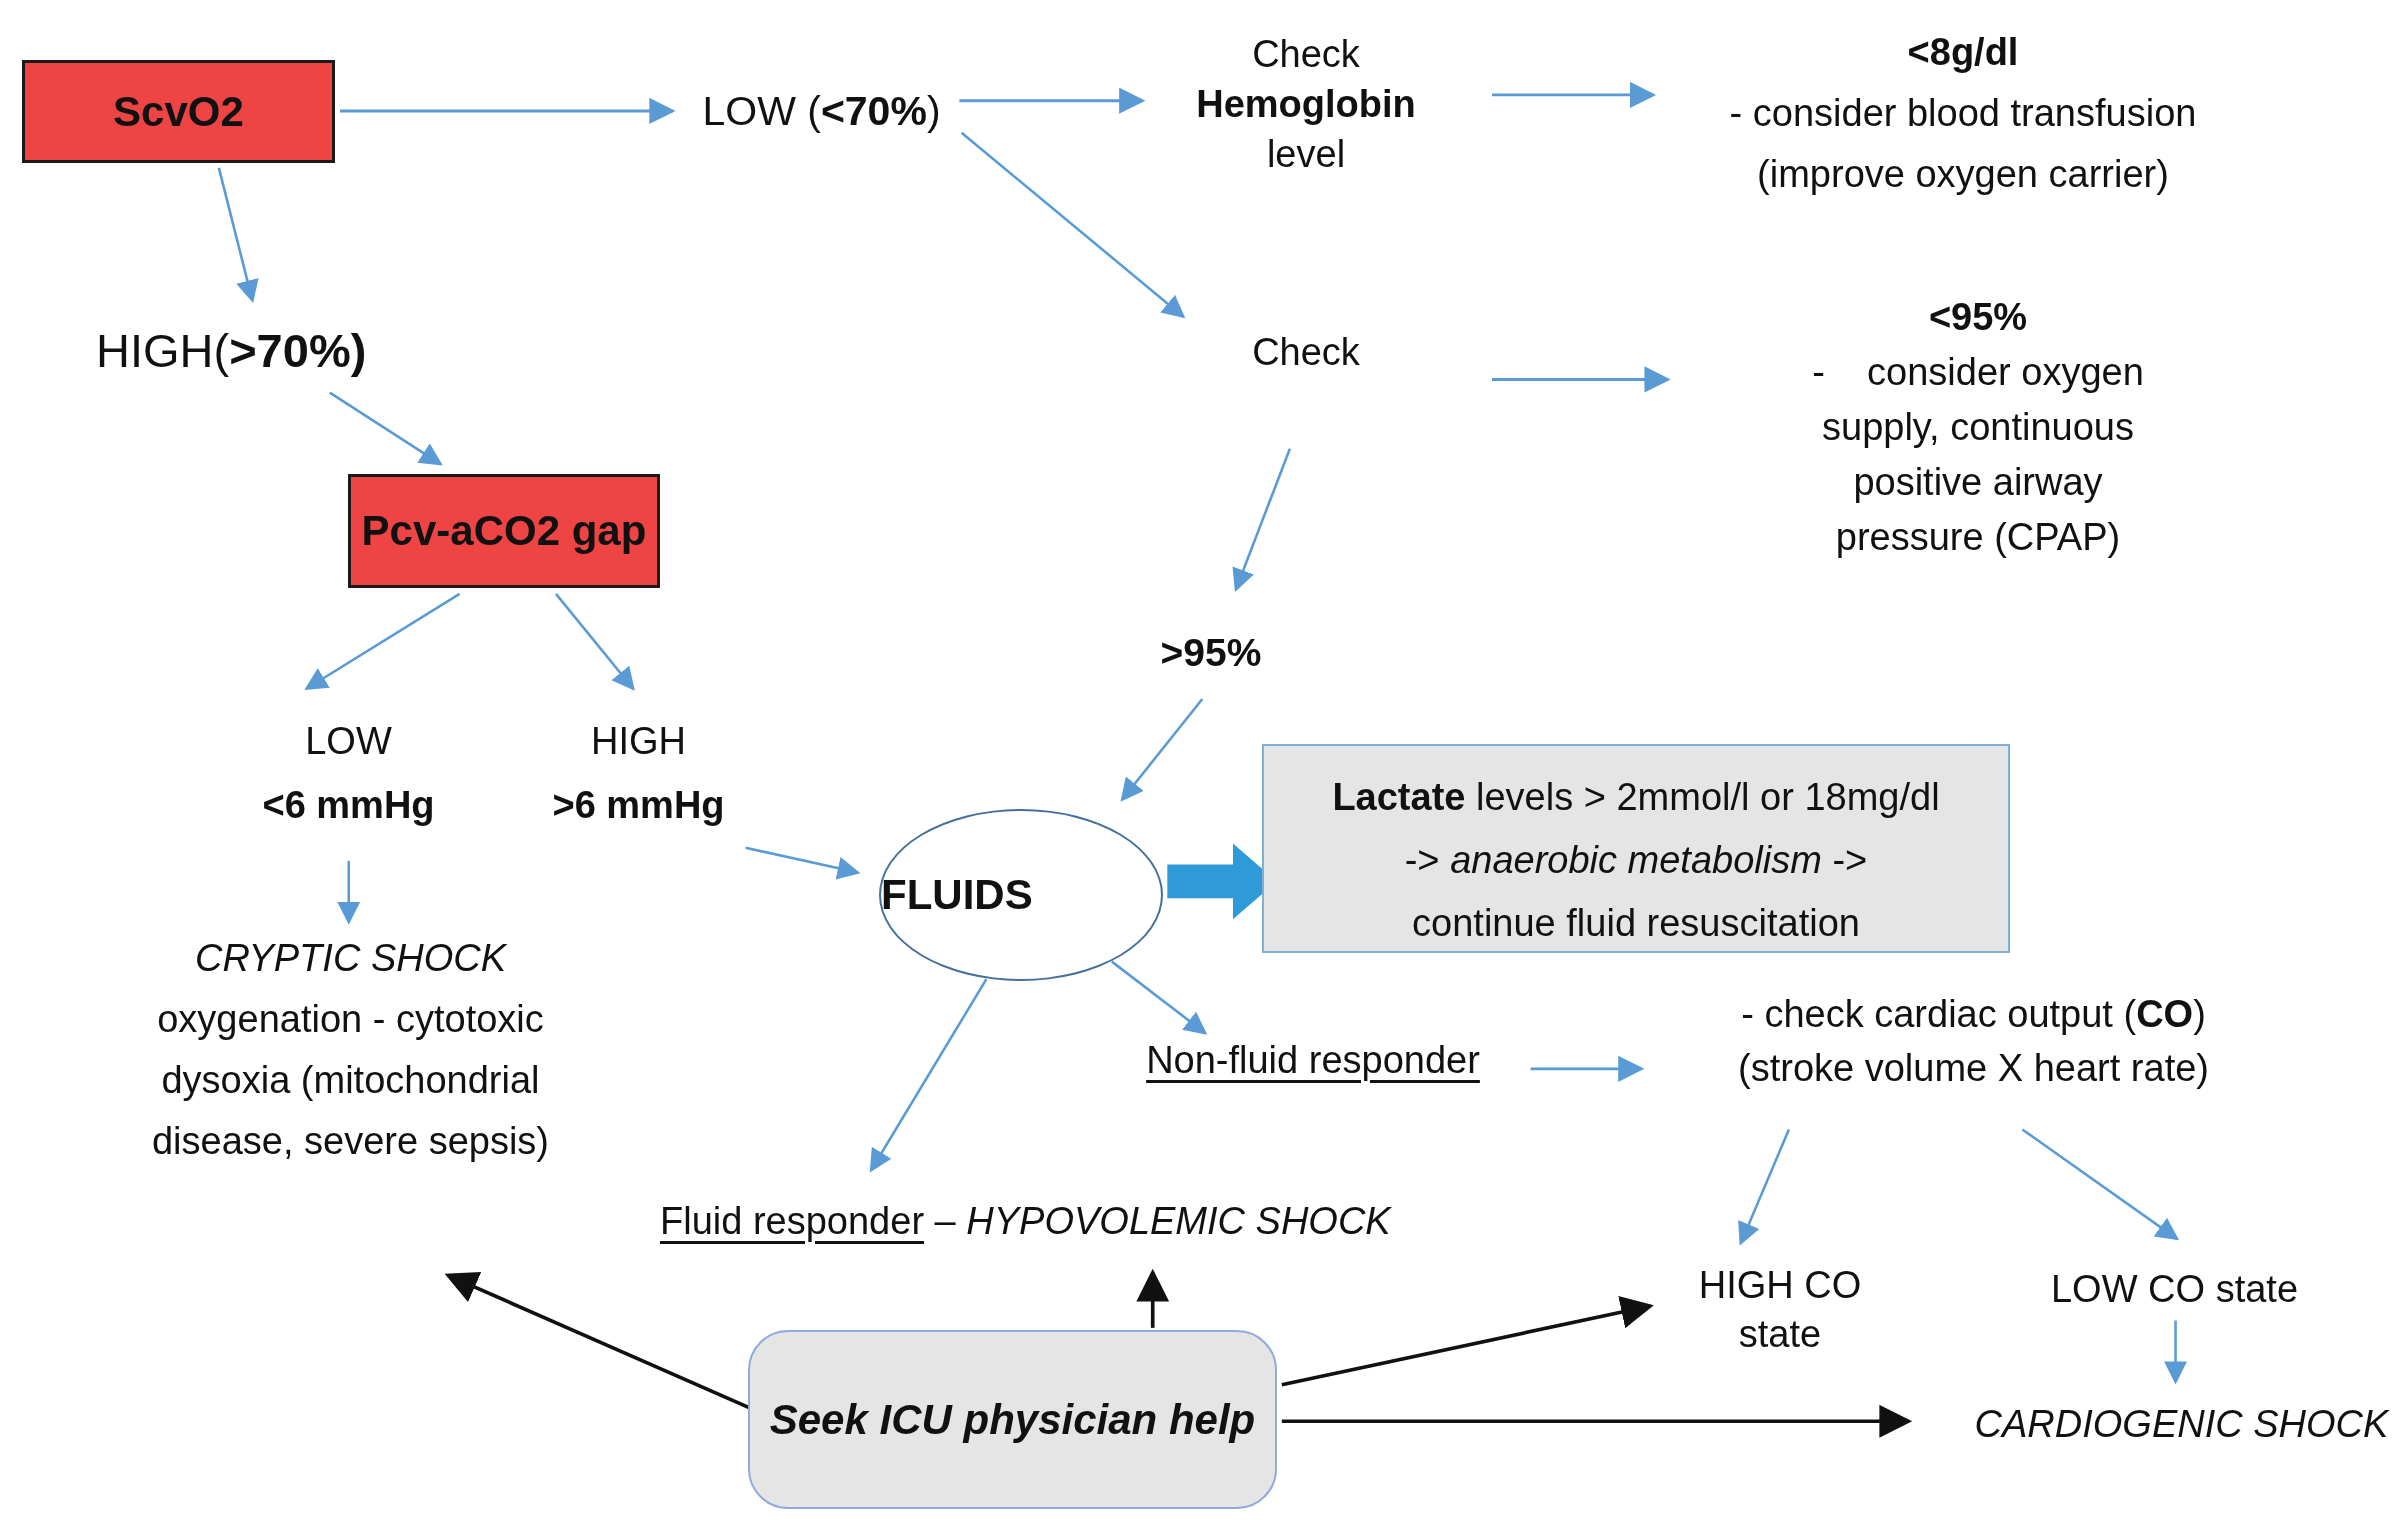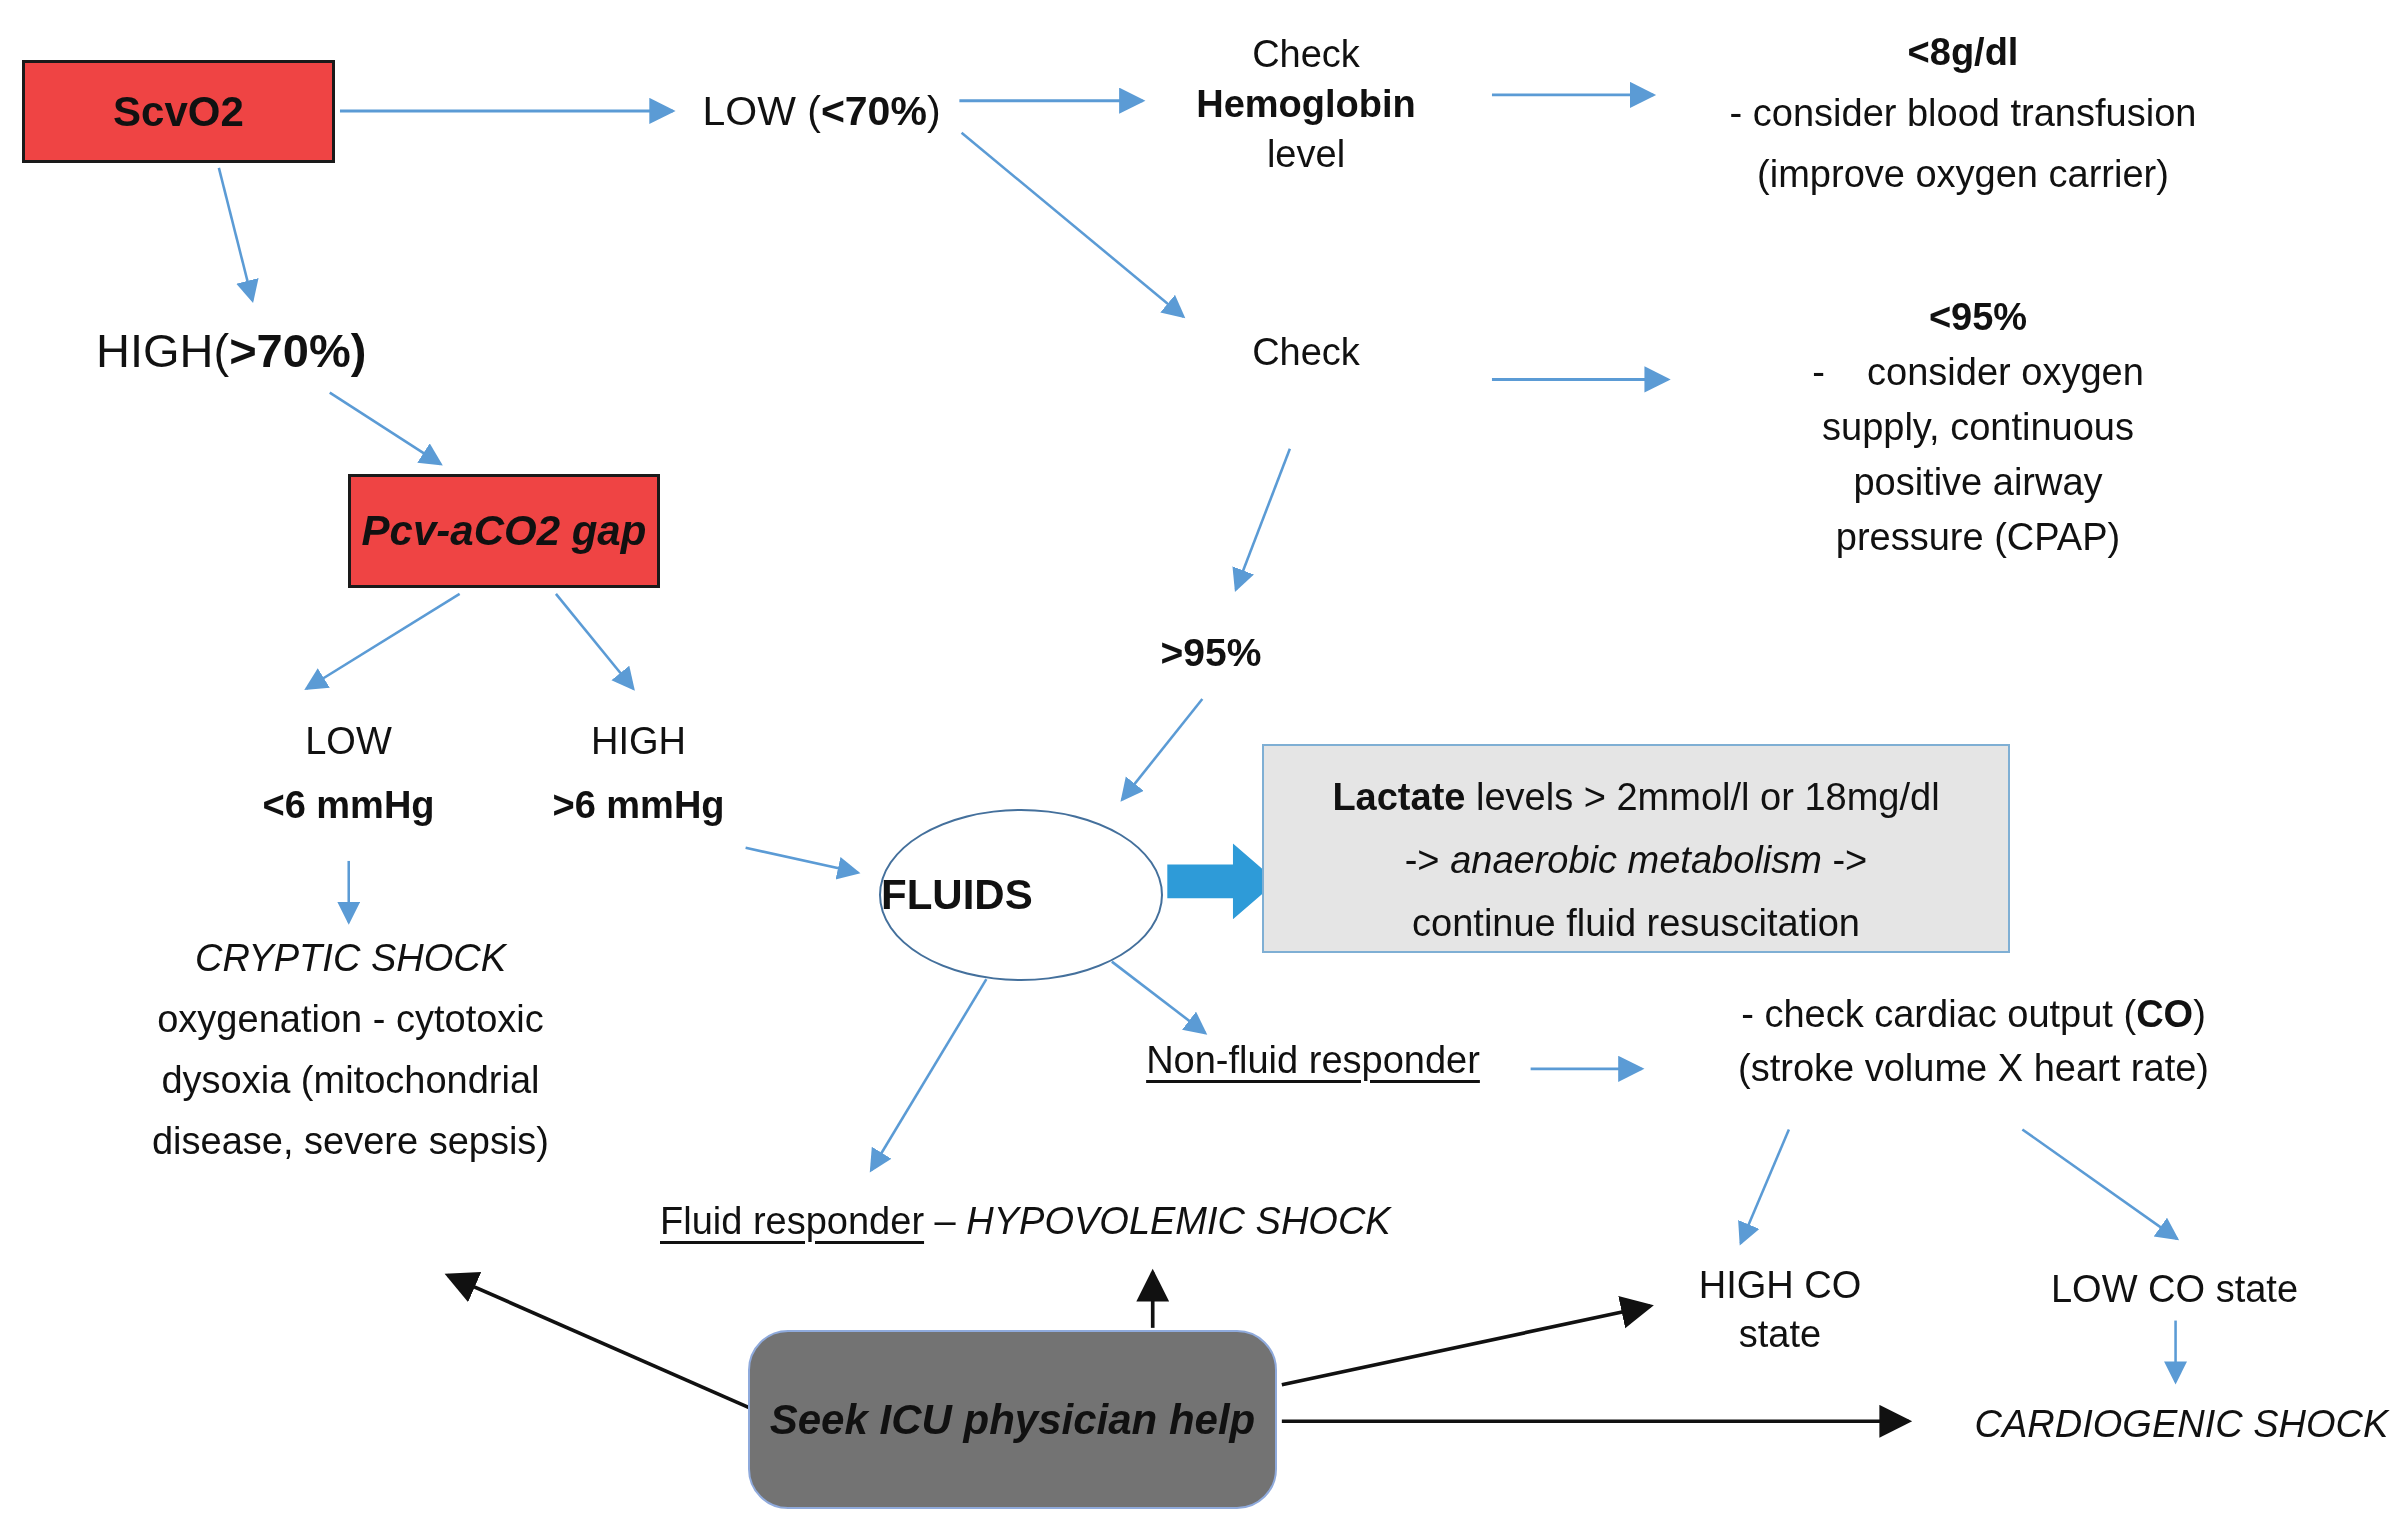--- a/index.html
+++ b/index.html
@@ -25,21 +25,21 @@
   .lactate{
     position:absolute;border:2.2px solid #7FAFD4;background:#e5e5e5;
     text-align:center;font-size:38px;line-height:63px;padding-top:20.4px;
   }
   .ellipse{
     position:absolute;border:2.2px solid #44709C;border-radius:50%;background:#ffffff;
     display:flex;align-items:center;justify-content:flex-start;
   }
   .ellipse .label{font-weight:bold;font-size:42px;}
   .seek{
-    position:absolute;border:2.9px solid #8FAADC;border-radius:40px;background:#737373;
+    position:absolute;border:2.9px solid #8FAADC;border-radius:40px;background:#e5e5e5;
     display:flex;align-items:center;justify-content:center;
   }
   .seek .label{font-weight:bold;font-style:italic;font-size:42px;}
   .lh68{line-height:50px;}
   .lh74{line-height:54px;}
   .lh76{line-height:55px;}
   .lh84{line-height:61px;}
   .lh88{line-height:64px;}
   svg.overlay{position:absolute;left:0;top:0;width:2401px;height:1530px;pointer-events:none;}
 </style>
@@ -99,21 +99,21 @@
   </div>
 
   <div class="node center lh84" style="left:1664px;top:22px;width:598px;">
     <div class="b">&lt;8g/dl</div>
     <div>- consider blood transfusion</div>
     <div>(improve oxygen carrier)</div>
   </div>
 
   <div class="node" style="left:96px;top:320px;font-size:47px;"><span>HIGH(</span><span class="b">&gt;70%)</span></div>
 
-  <div class="rect-box" style="left:348px;top:474px;width:306px;height:108px;font-style:italic;">
+  <div class="rect-box" style="left:348px;top:474px;width:306px;height:108px;">
     <span class="label">Pcv-aCO2 gap</span>
   </div>
 
   <div class="node center lh88" style="left:239px;top:709px;width:219px;">
     <div>LOW</div>
     <div class="b">&lt;6 mmHg</div>
   </div>
 
   <div class="node center lh88" style="left:529px;top:709px;width:219px;">
     <div>HIGH</div>

